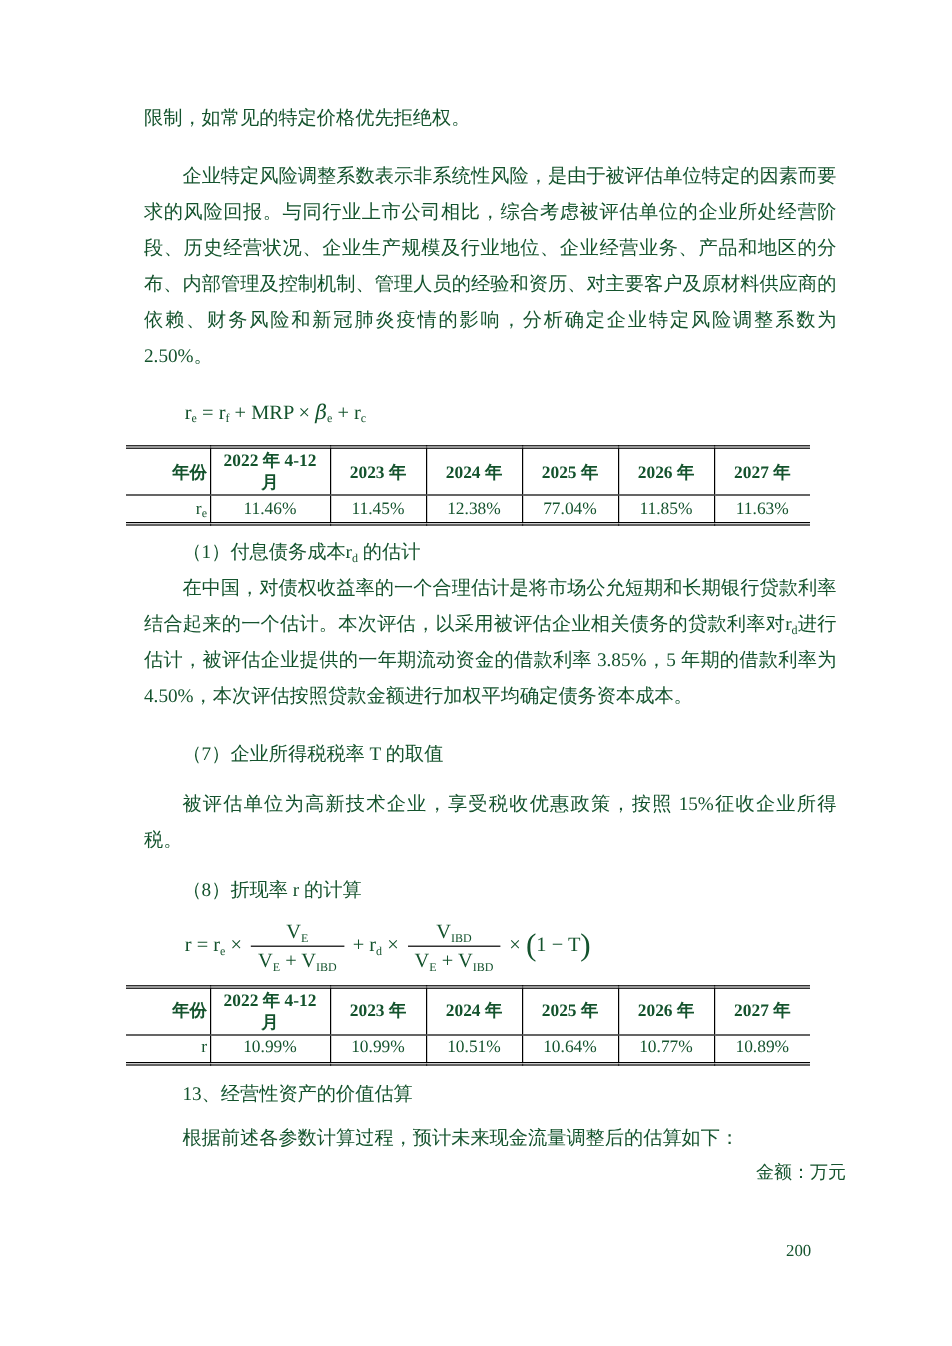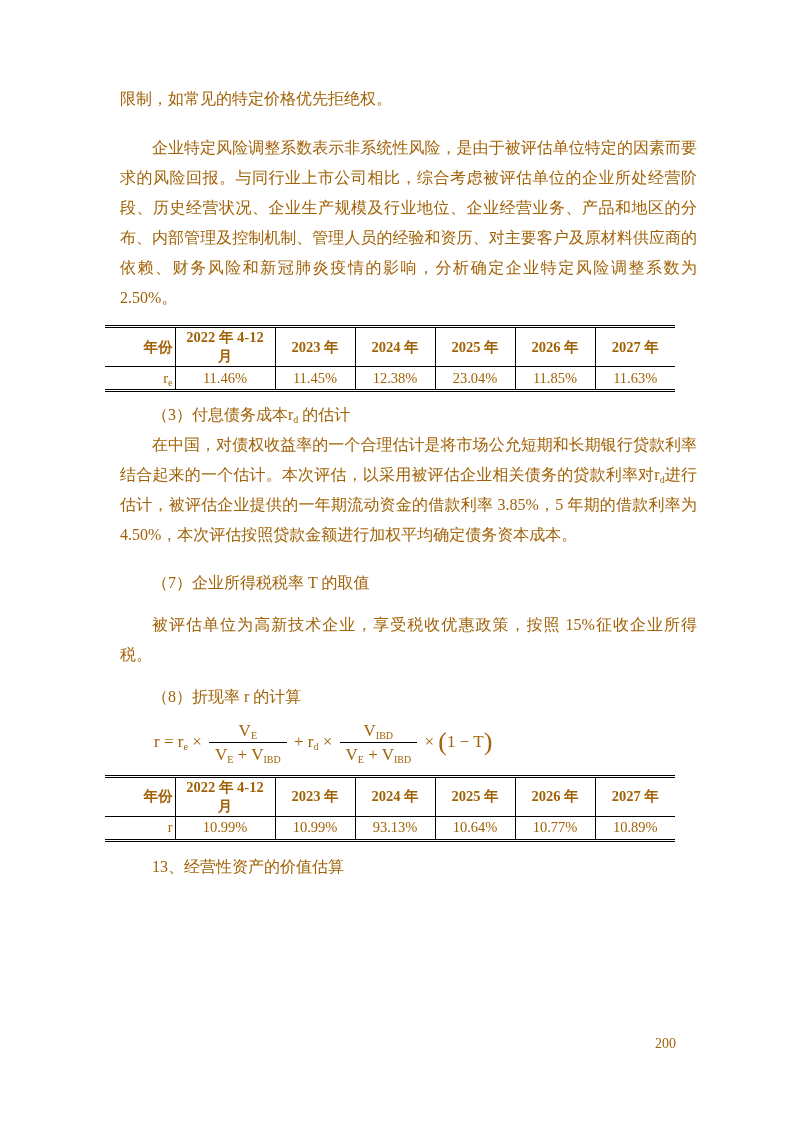--- a/index.html
+++ b/index.html
@@ -2,21 +2,21 @@
 <html><head>
 <meta charset="utf-8">
 <style>
   * { box-sizing: border-box; }
   html, body { margin: 0; padding: 0; background: #ffffff; }
   .page {
     position: relative;
     width: 793px;
     height: 1122px;
     background: #ffffff;
-    color: #a16207;
+    color: #14532d;
     font-family: "Liberation Serif", "DejaVu Serif", serif;
     overflow: hidden;
   }
   .content {
     position: absolute;
     left: 120px;
     top: 84px;
     width: 577px;
   }
   .para {
@@ -104,20 +104,21 @@
 <body>
 
 <div class="page">
   <div class="content">
 
     <p class="para">限制，如常见的特定价格优先拒绝权。</p>
 
     <p class="para indent" style="margin-top:19px">企业特定风险调整系数表示非系统性风险，是由于被评估单位特定的因素而要求的风险回报。与同行业上市公司相比，综合考虑被评估单位的企业所处经营阶段、历史经营状况、企业生产规模及行业地位、企业经营业务、产品和地区的分布、内部管理及控制机制、管理人员的经验和资历、对主要客户及原材料供应商的依赖、财务风险和新冠肺炎疫情的影响，分析确定企业特定风险调整系数为 2.50%。</p>
 
 
+    <div class="formula" style="margin-top:16px"><span>r</span><sub>e</sub><span> = r</span><sub>f</sub><span> + MRP × </span><span class="beta">β</span><sub>e</sub><span> + r</span><sub>c</sub></div>
 
     <table class="data t-mid" style="margin-top:12px">
       <colgroup>
           <col style="width:70px">
           <col style="width:100px">
           <col style="width:80px">
           <col style="width:80px">
           <col style="width:80px">
           <col style="width:80px">
           <col style="width:80px">
@@ -132,28 +133,28 @@
           <th>2026 年</th>
           <th>2027 年</th>
         </tr>
       </thead>
       <tbody>
         <tr>
           <td><span>r</span><sub>e</sub></td>
           <td>11.46%</td>
           <td>11.45%</td>
           <td>12.38%</td>
-          <td>23.04%</td>
+          <td>77.04%</td>
           <td>11.85%</td>
           <td>11.63%</td>
         </tr>
       </tbody>
     </table>
 
-    <p class="heading" style="margin-top:8px"><span>（3）付息债务成本r</span><sub>d</sub><span> 的估计</span></p>
+    <p class="heading" style="margin-top:8px"><span>（1）付息债务成本r</span><sub>d</sub><span> 的估计</span></p>
 
     <p class="para indent" style=""><span>在中国，对债权收益率的一个合理估计是将市场公允短期和长期银行贷款利率结合起来的一个估计。本次评估，以采用被评估企业相关债务的贷款利率对r</span><sub>d</sub><span>进行估计，被评估企业提供的一年期流动资金的借款利率 3.85%，5 年期的借款利率为 4.50%，本次评估按照贷款金额进行加权平均确定债务资本成本。</span></p>
 
     <p class="heading" style="margin-top:18px">（7）企业所得税税率 T 的取值</p>
 
     <p class="para indent" style="margin-top:12px">被评估单位为高新技术企业，享受税收优惠政策，按照 15%征收企业所得税。</p>
 
     <p class="heading" style="margin-top:12px">（8）折现率 r 的计算</p>
 
     <div class="formula" style="margin-top:8px"><span>r = r</span><sub>e</sub><span> × </span><span class="frac"><span class="num"><span>V</span><sub>E</sub></span><span class="den"><span>V</span><sub>E</sub><span> + </span><span>V</span><sub>IBD</sub></span></span><span> + r</span><sub>d</sub><span> × </span><span class="frac"><span class="num"><span>V</span><sub>IBD</sub></span><span class="den"><span>V</span><sub>E</sub><span> + </span><span>V</span><sub>IBD</sub></span></span><span> × </span><span class="bigparen">(</span><span>1 − T</span><span class="bigparen">)</span></div>
@@ -177,29 +178,31 @@
           <th>2025 年</th>
           <th>2026 年</th>
           <th>2027 年</th>
         </tr>
       </thead>
       <tbody>
         <tr>
           <td>r</td>
           <td>10.99%</td>
           <td>10.99%</td>
-          <td>93.13%</td>
+          <td>10.51%</td>
           <td>10.64%</td>
           <td>10.77%</td>
           <td>10.89%</td>
         </tr>
       </tbody>
     </table>
 
     <p class="heading" style="margin-top:10px">13、经营性资产的价值估算</p>
 
-
+    <p class="para indent" style="margin-top:6px">根据前述各参数计算过程，预计未来现金流量调整后的估算如下：</p>
+
+    <div class="unit-line" style="margin-top:2px">金额：万元</div>
 
 
   </div>
 
   <div class="page-number">200</div>
 </div>
 
 </body></html>

